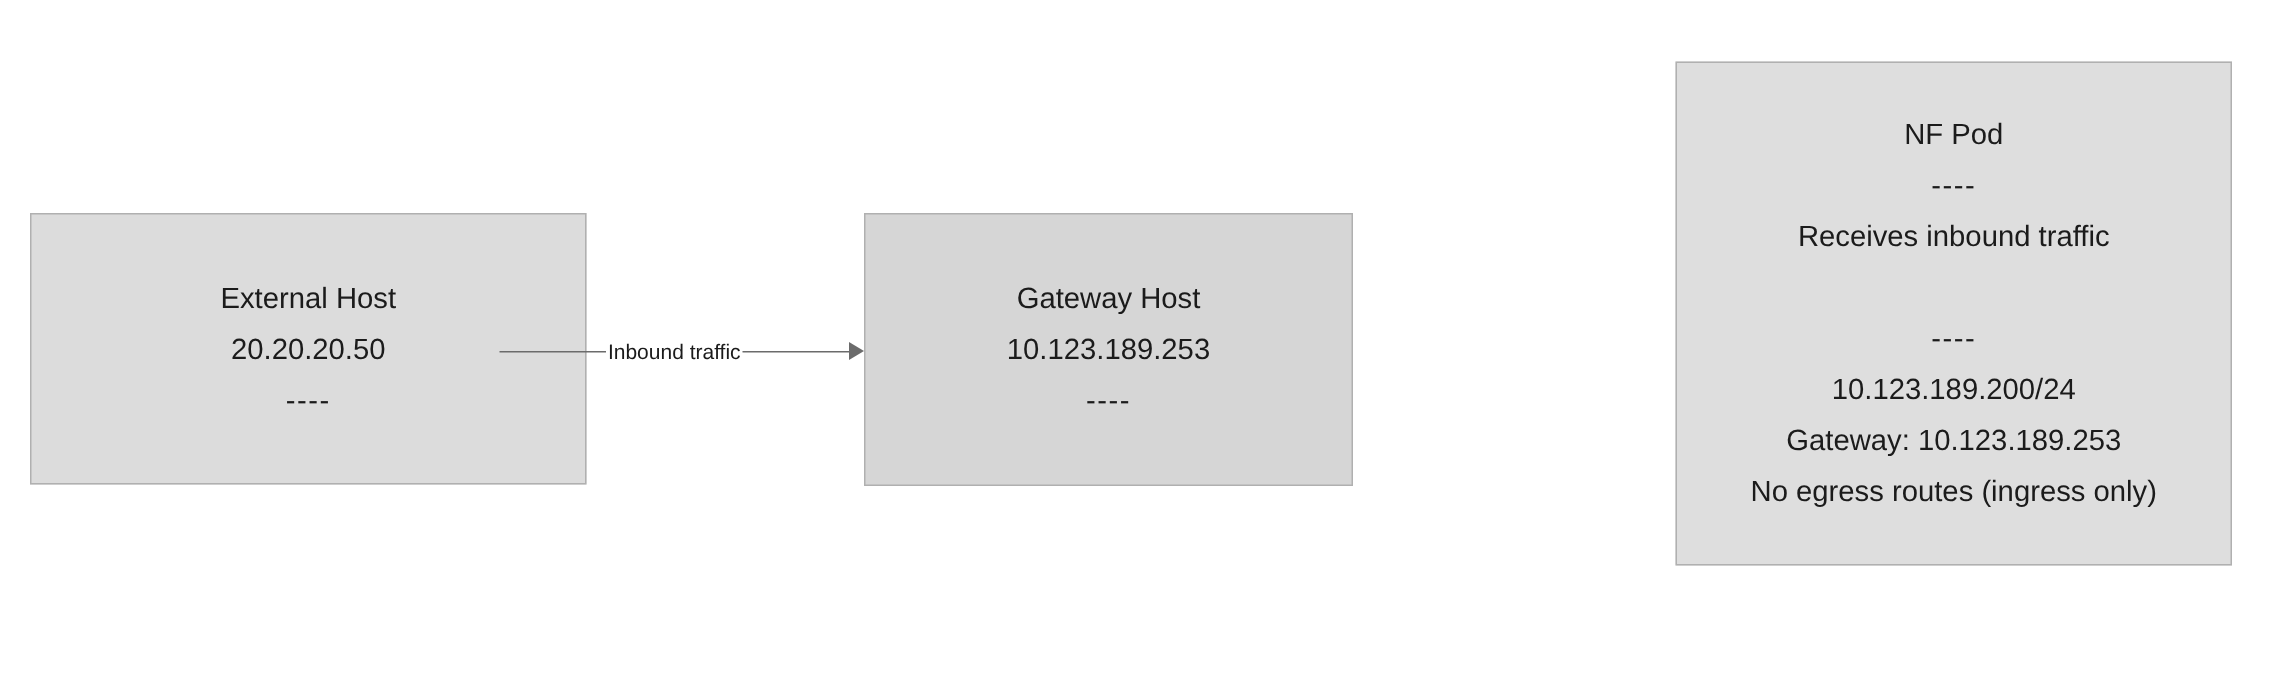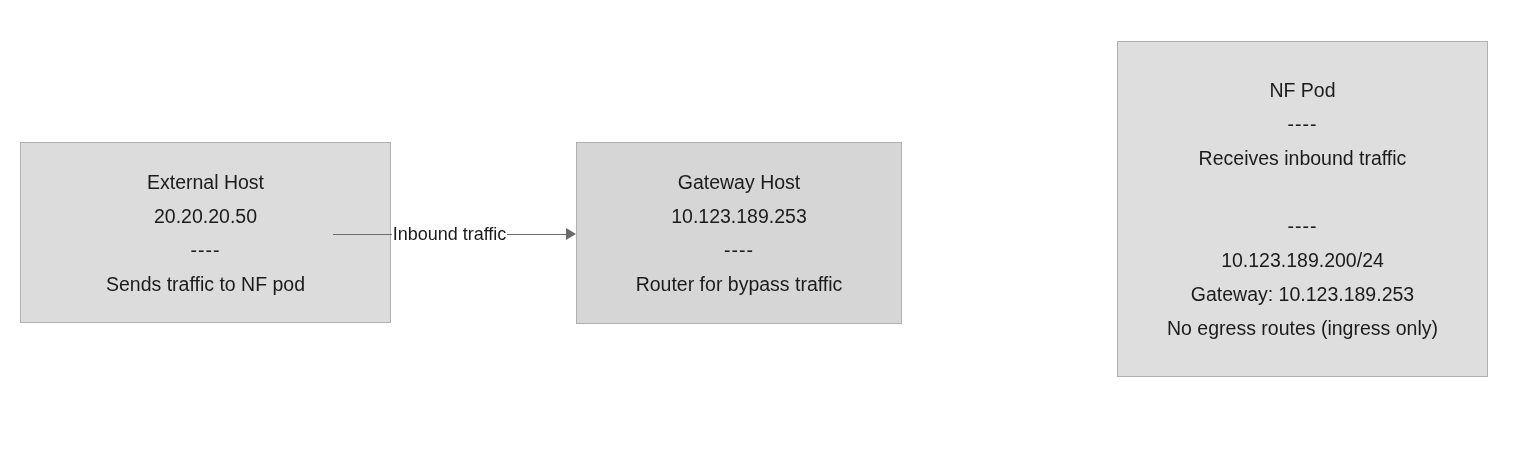--- a/index.html
+++ b/index.html
@@ -95,21 +95,21 @@
     display: flex;
     align-items: center;
     top: 217px;
   }
   .edge .stem {
     height: 1px;
     background: #6b6b6b;
     flex: 1 1 auto;
   }
   .edge .edge-label {
-    font-size: 18px;
+    font-size: 14px;
     line-height: 34px;
     color: #1b1b1b;
     white-space: nowrap;
     padding: 0 1px;
     background: #ffffff;
   }
   .edge .head {
     width: 0;
     height: 0;
     border-top: 6px solid transparent;
@@ -129,35 +129,33 @@
 </style>
 </head>
 <body>
 
 <div id="canvas">
 
   <div class="node" id="node-external-host">
     <span class="line">External Host</span>
     <span class="line">20.20.20.50</span>
     <span class="sep">----</span>
-    <span class="line">Sends traffic to NF pod</span>
   </div>
 
   <div class="edge" id="edge-inbound">
     <span class="stem"></span>
     <span class="edge-label">Inbound traffic</span>
     <span class="stem"></span>
     <span class="head"></span>
   </div>
 
   <div class="node" id="node-gateway-host">
     <span class="line">Gateway Host</span>
     <span class="line">10.123.189.253</span>
     <span class="sep">----</span>
-    <span class="line">Router for bypass traffic</span>
   </div>
 
 
   <div class="node" id="node-nf-pod">
     <span class="line">NF Pod</span>
     <span class="sep">----</span>
     <span class="line">Receives inbound traffic</span>
     <span class="spacer"></span>
     <span class="sep">----</span>
     <span class="line">10.123.189.200/24</span>

